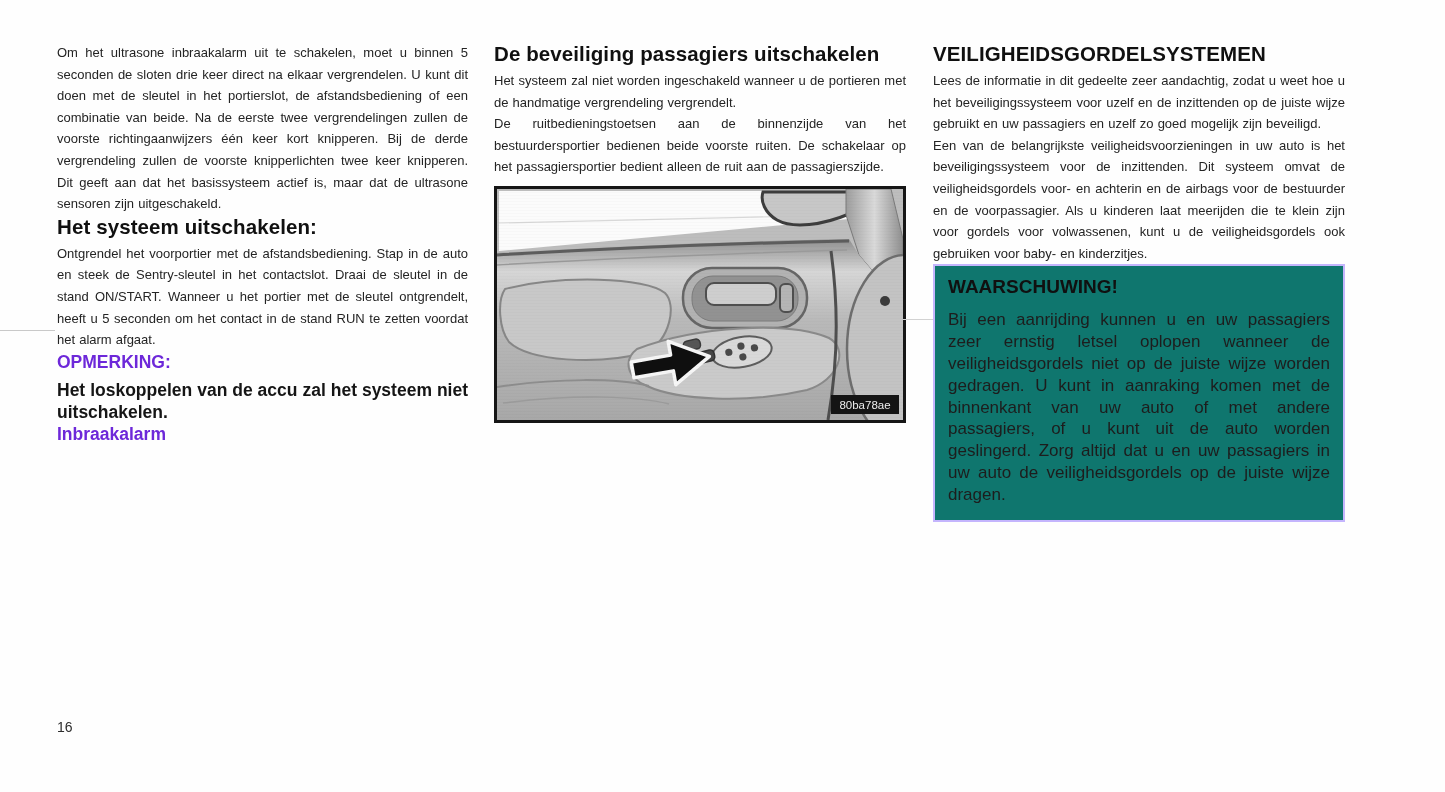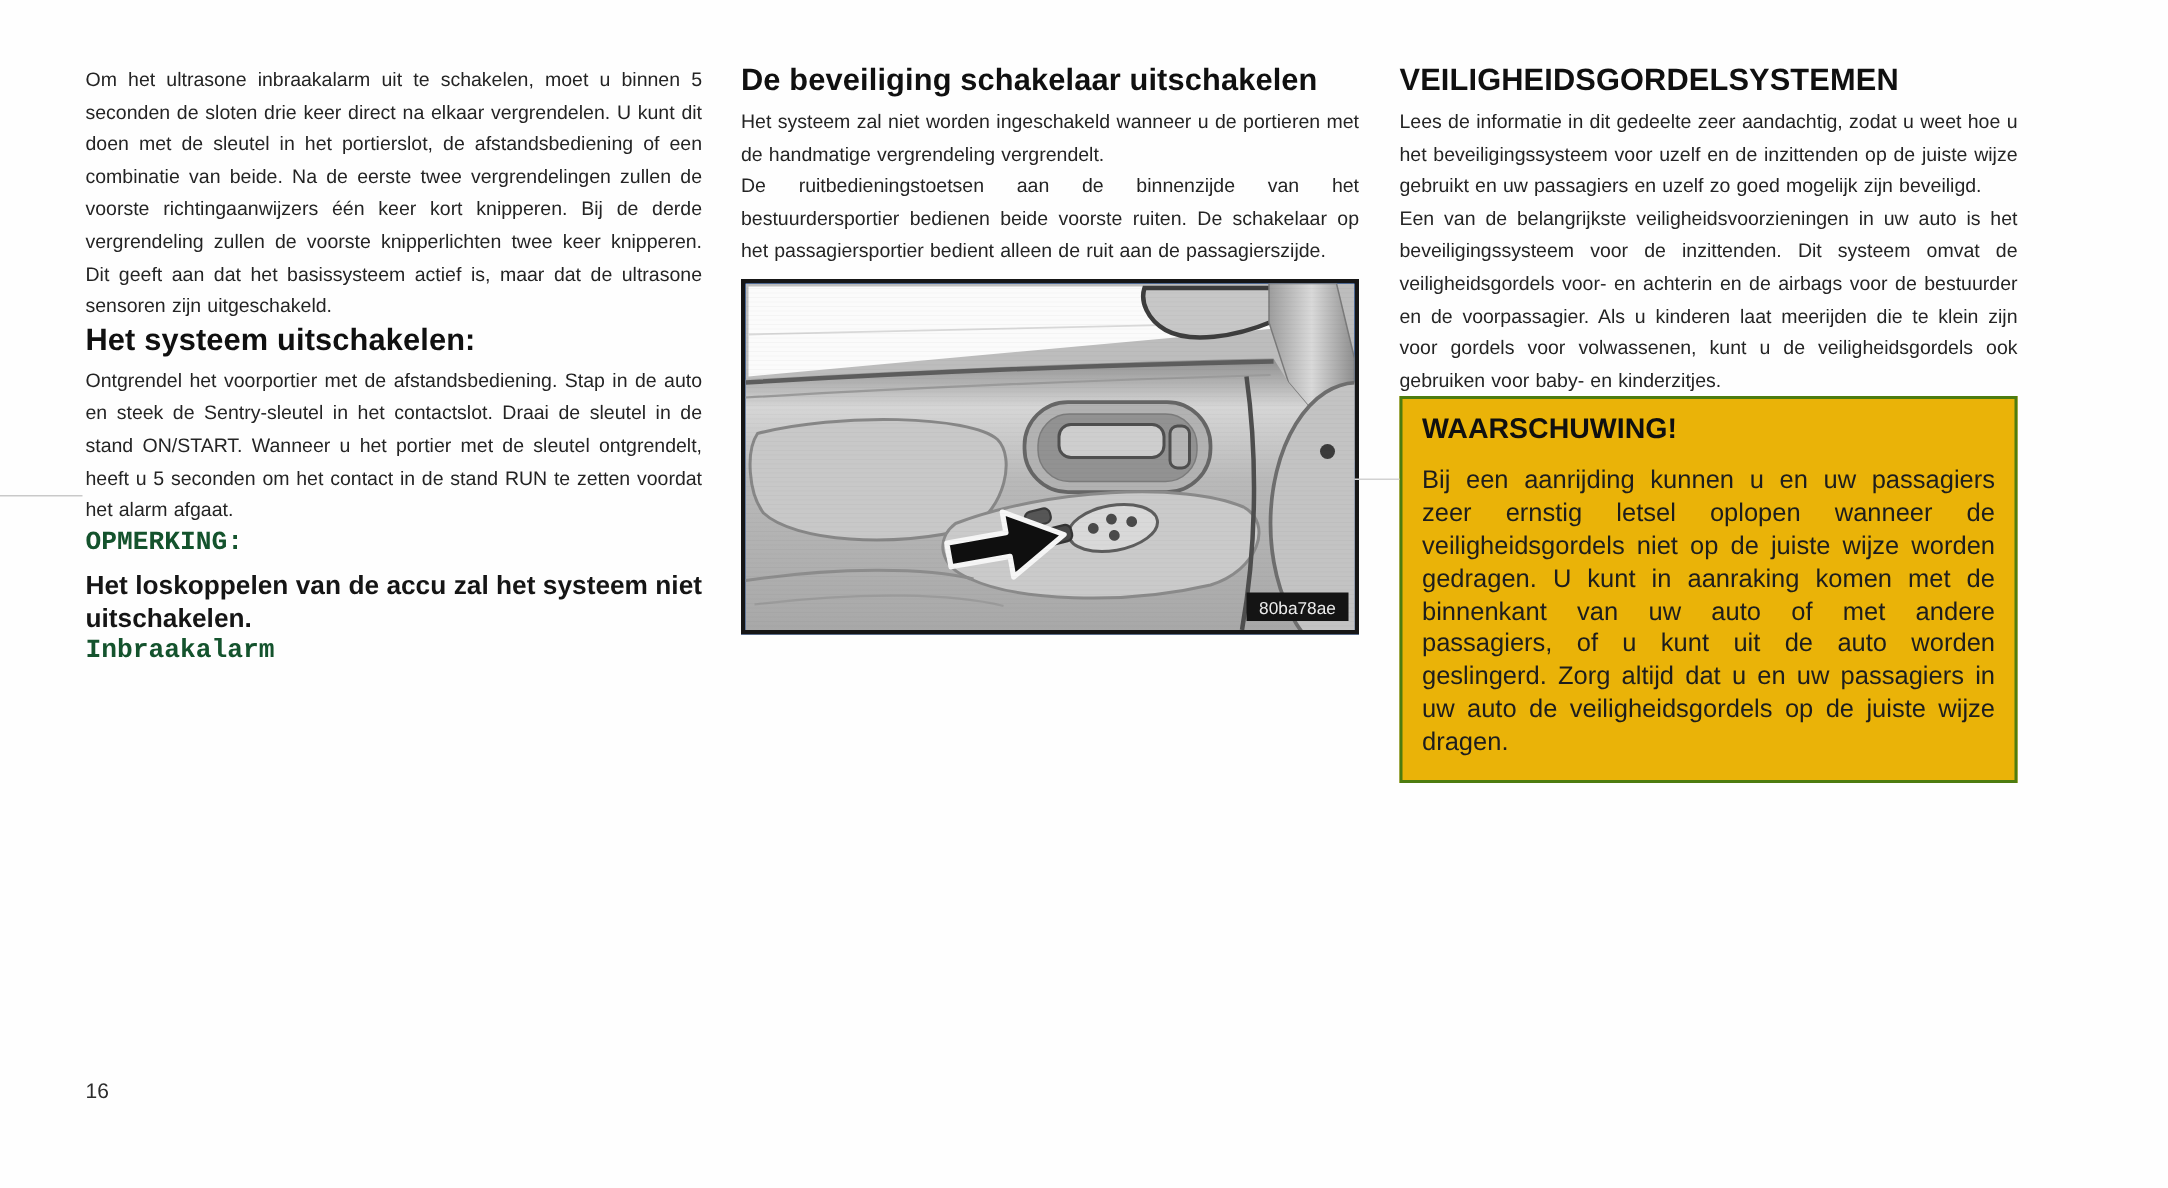--- a/index.html
+++ b/index.html
@@ -29,42 +29,42 @@
   .mb13{margin-bottom:13px;}
   .mb14{margin-bottom:14px;}
   .mb18{margin-bottom:18px;}
 
   h2.big{
     font-size:20.5px;font-weight:bold;color:#101010;
     margin:0 0 4px 0;line-height:24px;letter-spacing:0.1px;
   }
   h2.caps{white-space:pre-line;}
   h3.small{
-    font-size:17.5px;font-weight:bold;color:#14532d;
-    margin:0 0 6px 0;line-height:22px;font-family:Liberation Mono, monospace;
+    font-size:17.5px;font-weight:bold;color:#6d28d9;
+    margin:0 0 6px 0;line-height:22px;
   }
   h3.tight{margin-bottom:2px;}
   p.note{
     font-size:17.5px;font-weight:bold;line-height:22px;
     text-align:justify;color:#151515;margin:0;
   }
 
   .figure{
     margin-top:8px;
     width:406px;height:231px;
     border:3px solid #161616;
     background:#3b82f6;
     position:relative;
   }
   .figure svg{display:block;}
 
   .warning-box{
-    border:2px solid #4d7c0f;
+    border:2px solid #c4b5fd;
     padding:9px 13px 14px 13px;
-    background:#eab308;
+    background:#0f766e;
   }
   .warning-box h3{
     font-size:19px;font-weight:bold;color:#101010;
     margin:0 0 11px 0;line-height:23px;
   }
   .warning-box p{
     font-size:17px;line-height:21.8px;text-align:justify;
     margin:0;color:#1d1d1d;word-spacing:0.5px;
   }
 
@@ -85,21 +85,21 @@
   <div class="col col-left">
     <p class="body mb12">Om het ultrasone inbraakalarm uit te schakelen, moet u binnen 5 seconden de sloten drie keer direct na elkaar vergrendelen. U kunt dit doen met de sleutel in het portierslot, de afstandsbediening of een combinatie van beide. Na de eerste twee vergrendelingen zullen de voorste richtingaanwijzers één keer kort knipperen. Bij de derde vergrendeling zullen de voorste knipperlichten twee keer knipperen. Dit geeft aan dat het basissysteem actief is, maar dat de ultrasone sensoren zijn uitgeschakeld.</p>
     <h2 class="big">Het systeem uitschakelen:</h2>
     <p class="body mb14">Ontgrendel het voorportier met de afstandsbediening. Stap in de auto en steek de Sentry-sleutel in het contactslot. Draai de sleutel in de stand ON/START. Wanneer u het portier met de sleutel ontgrendelt, heeft u 5 seconden om het contact in de stand RUN te zetten voordat het alarm afgaat.</p>
     <h3 class="small">OPMERKING:</h3>
     <p class="note mb12">Het loskoppelen van de accu zal het systeem niet uitschakelen.</p>
     <h3 class="small tight">Inbraakalarm</h3>
   </div>
 
   <div class="col col-mid">
-    <h2 class="big">De beveiliging schakelaar uitschakelen</h2>
+    <h2 class="big">De beveiliging passagiers uitschakelen</h2>
     <p class="body mb14">Het systeem zal niet worden ingeschakeld wanneer u de portieren met de handmatige vergrendeling vergrendelt.</p>
     <p class="body">De ruitbedieningstoetsen aan de binnenzijde van het bestuurdersportier bedienen beide voorste ruiten. De schakelaar op het passagiersportier bedient alleen de ruit aan de passagierszijde.</p>
 
     <div class="figure">
       <svg width="406" height="231" viewBox="0 0 406 231" xmlns="http://www.w3.org/2000/svg">
         <defs>
           <linearGradient id="gDoor" x1="0" y1="0" x2="0" y2="1">
             <stop offset="0" stop-color="#8f8f8f"></stop>
             <stop offset="0.18" stop-color="#d6d6d6"></stop>
             <stop offset="0.45" stop-color="#b9b9b9"></stop>

